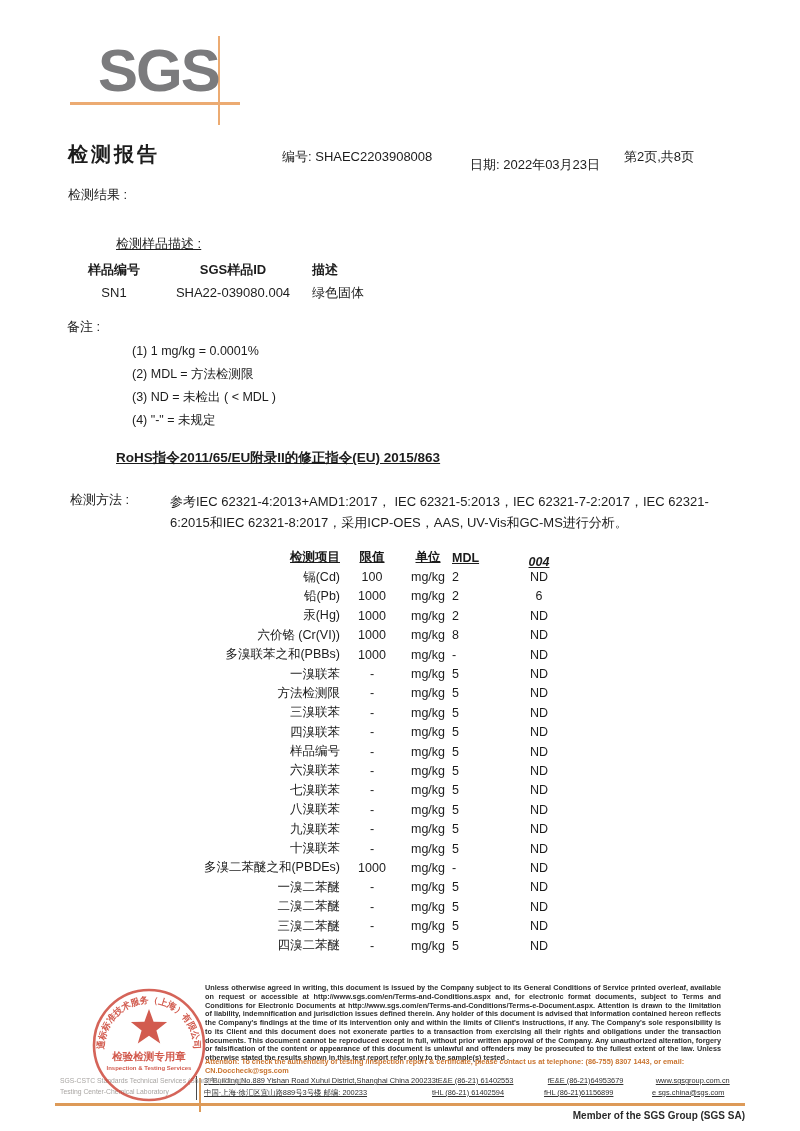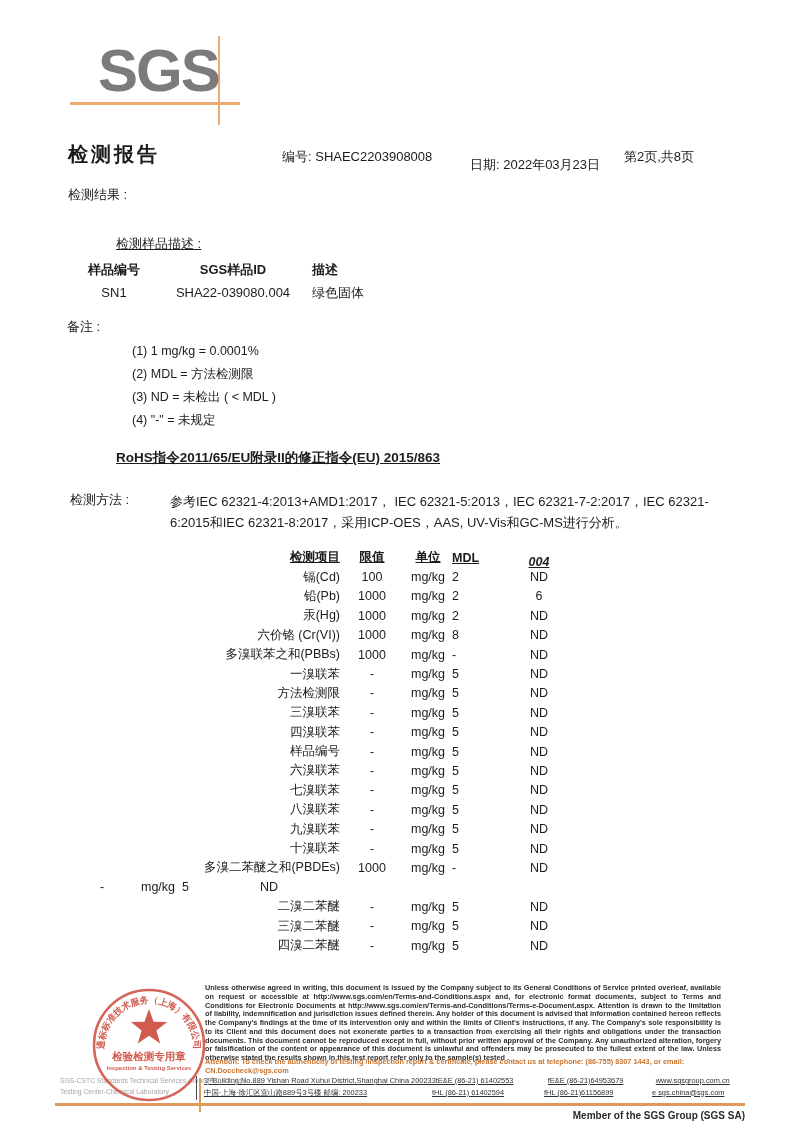--- a/index.html
+++ b/index.html
@@ -230,20 +230,21 @@
         <span class="c-val">ND</span>
       </div>
       <div class="t-row">
         <span class="c-name">多溴二苯醚之和(PBDEs)</span>
         <span class="c-limit">1000</span>
         <span class="c-unit">mg/kg</span>
         <span class="c-mdl">-</span>
         <span class="c-val">ND</span>
       </div>
       <div class="t-row">
+        <span class="c-name">一溴二苯醚</span>
         <span class="c-limit">-</span>
         <span class="c-unit">mg/kg</span>
         <span class="c-mdl">5</span>
         <span class="c-val">ND</span>
       </div>
       <div class="t-row">
         <span class="c-name">二溴二苯醚</span>
         <span class="c-limit">-</span>
         <span class="c-unit">mg/kg</span>
         <span class="c-mdl">5</span>

